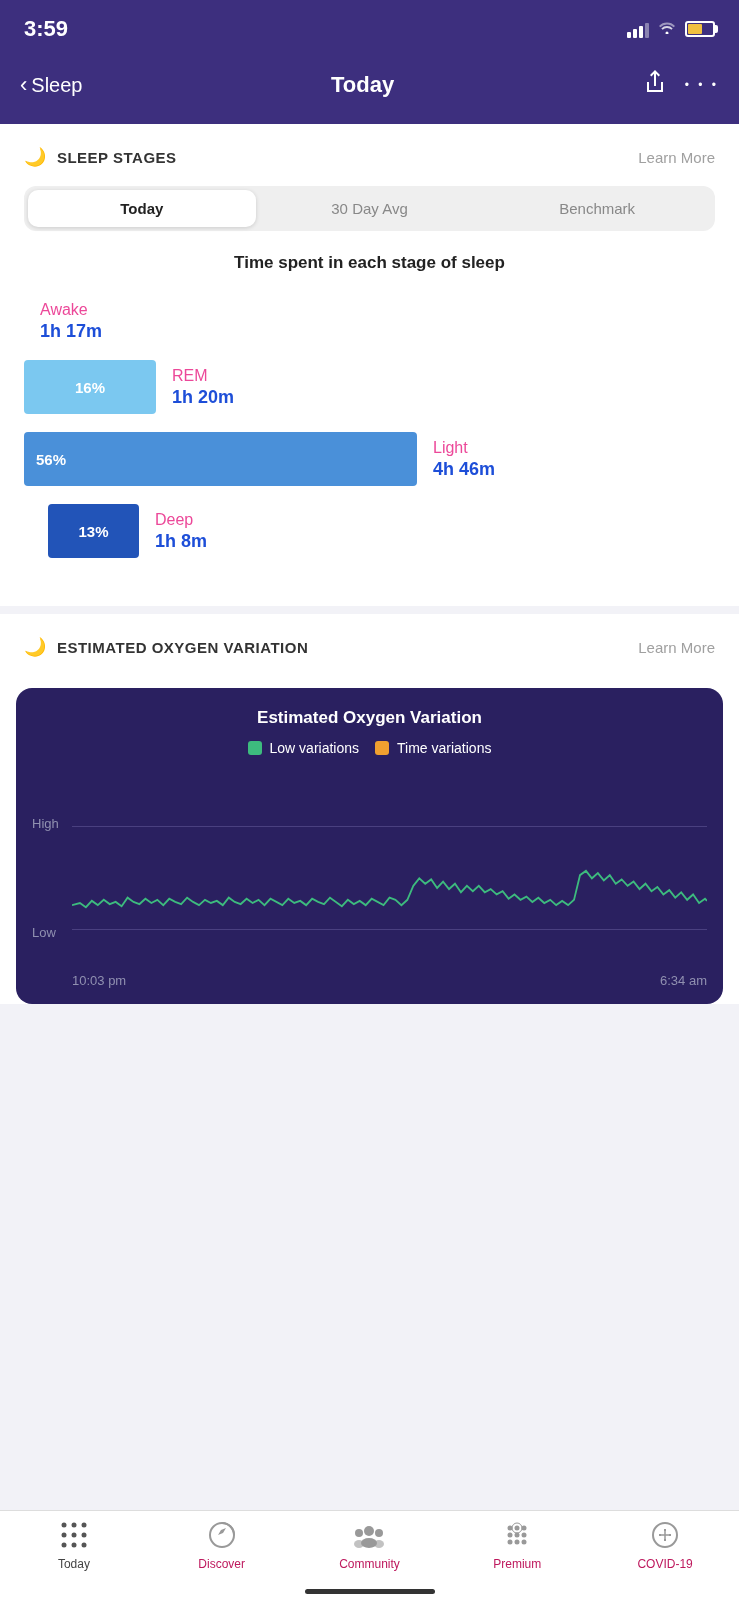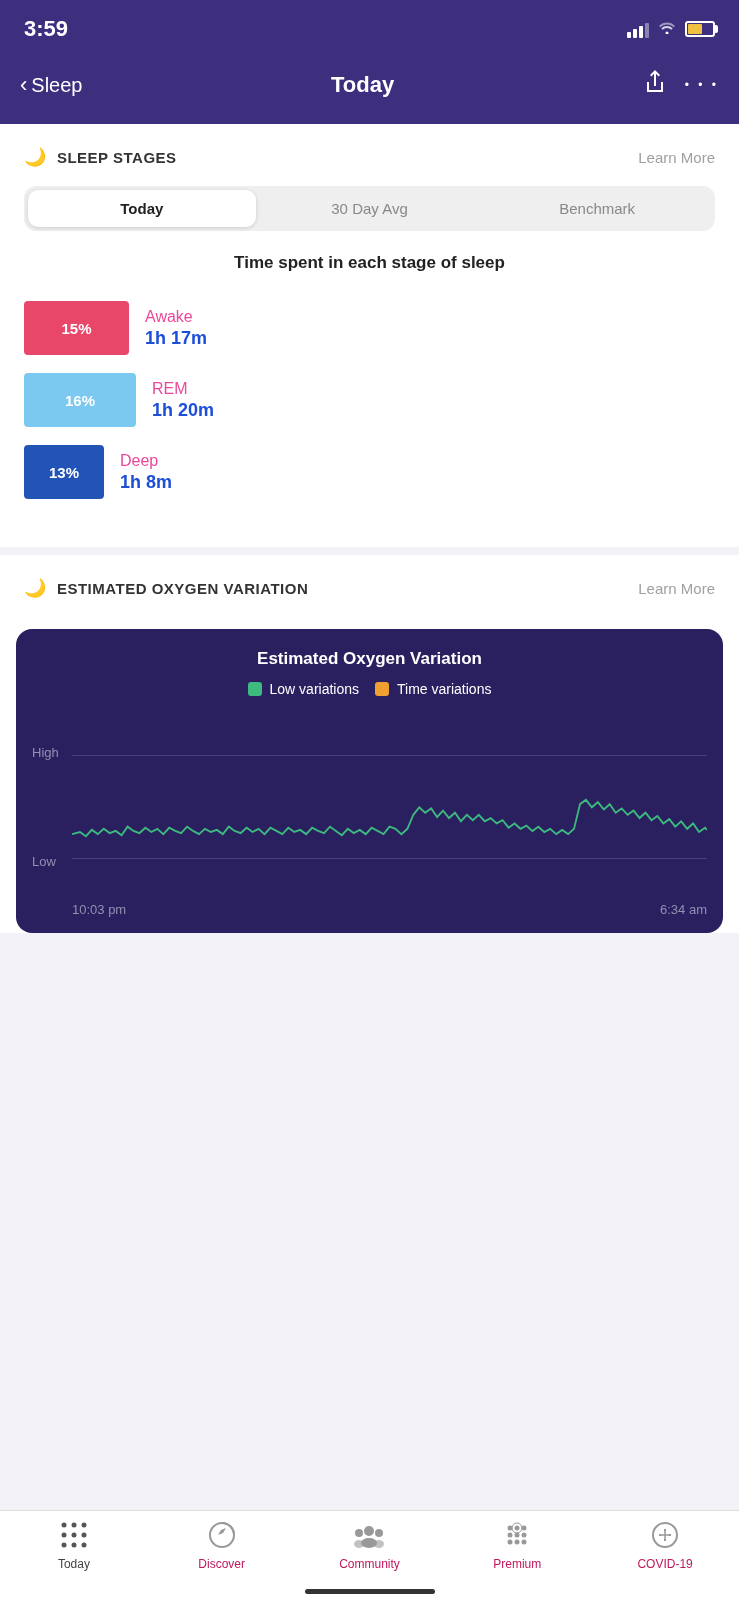--- a/index.html
+++ b/index.html
@@ -241,21 +241,21 @@
       color: white;
       font-size: 17px;
       font-weight: 700;
       text-align: center;
       margin-bottom: 12px;
     }
     .oxygen-legend {
       display: flex;
       justify-content: center;
       gap: 16px;
-      margin-bottom: 20px;
+      margin-bottom: 32px;
       text-align: right;
     }
     .legend-item {
       display: flex;
       align-items: center;
       gap: 8px;
       color: white;
       font-size: 14px;
     }
     .legend-dot {
@@ -419,42 +419,48 @@
     <div class="tab-item active">Today</div>
     <div class="tab-item">30 Day Avg</div>
     <div class="tab-item">Benchmark</div>
   </div>
 
   <div class="chart-title">Time spent in each stage of sleep</div>
 
   <div class="sleep-stages">
 
     <div class="stage-row">
-      <div class="stage-bar" style="background:#e8476a; width:105px;">
-        <span>15%</span>
-      </div>
       <div class="stage-label">
         <div class="stage-name">Awake</div>
         <div class="stage-time">1h 17m</div>
       </div>
     </div>
 
     <div class="stage-row">
-      <div class="stage-bar" style="background:#7bc8f0; width:112px;">
+      <div class="stage-bar" style="background:#7bc8f0; width:132px;">
         <span>16%</span>
       </div>
       <div class="stage-label">
         <div class="stage-name">REM</div>
         <div class="stage-time">1h 20m</div>
       </div>
     </div>
 
-
     <div class="stage-row">
-      <div class="stage-bar" style="background:#2254b8; width:80px;">
+      <div class="stage-bar" style="background:#4a90d9; width:393px; justify-content:flex-start; padding-left:12px;">
+        <span>56%</span>
+      </div>
+      <div class="stage-label">
+        <div class="stage-name">Light</div>
+        <div class="stage-time">4h 46m</div>
+      </div>
+    </div>
+
+    <div class="stage-row">
+      <div class="stage-bar" style="background:#2254b8; width:91px;margin-left:24px;">
         <span>13%</span>
       </div>
       <div class="stage-label">
         <div class="stage-name">Deep</div>
         <div class="stage-time">1h 8m</div>
       </div>
     </div>
 
   </div>
 </div>

